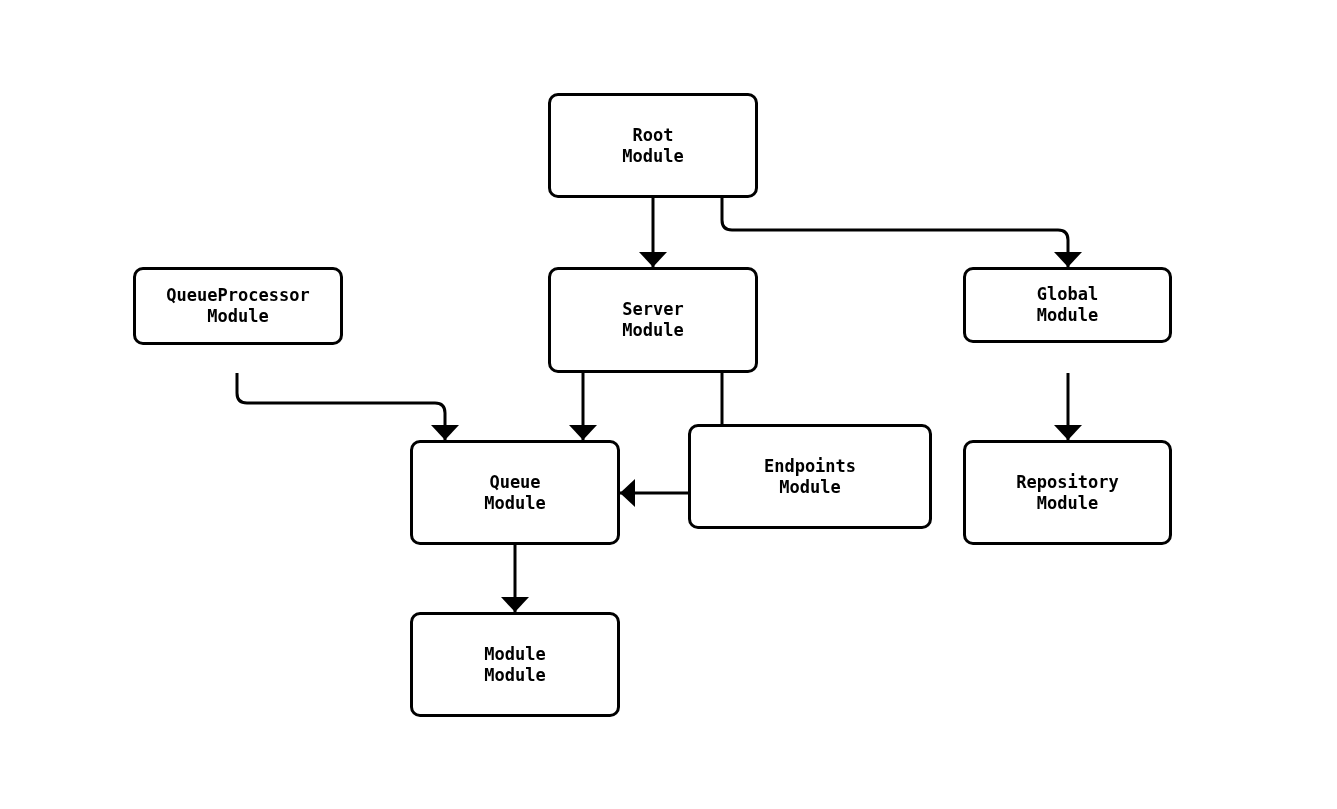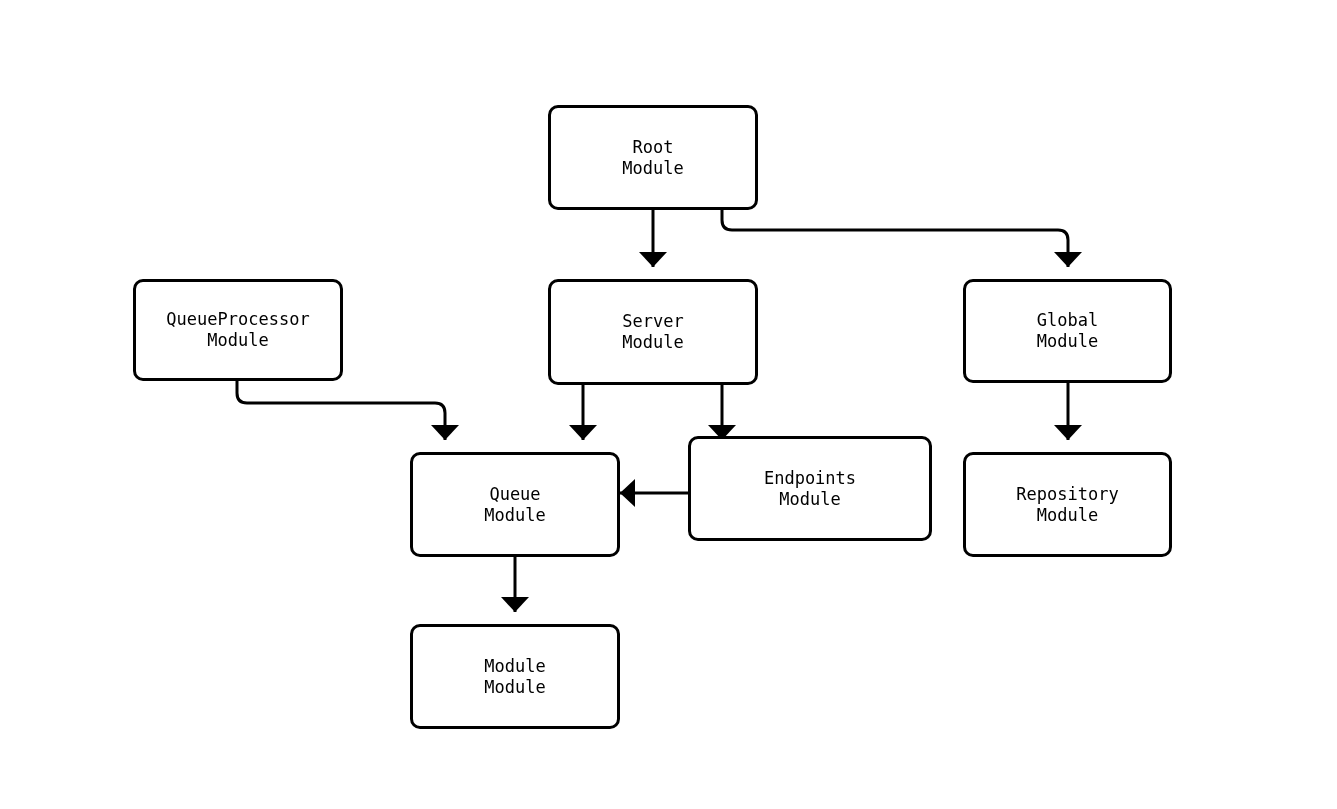--- a/index.html
+++ b/index.html
@@ -33,31 +33,30 @@
     height: 105px;
     box-sizing: border-box;
     background: #ffffff;
     border: 3px solid #000000;
     border-radius: 10px;
     display: flex;
     flex-direction: column;
     align-items: center;
     justify-content: center;
     text-align: center;
-    font-weight: 400;
+    font-weight: 700;
     font-size: 17px;
     line-height: 21px;
     color: #000000;
-    margin-top: 12px;
   }
   
   .pos-root          { left: 548px; top:  93px; }
-  .pos-queueprocessor{ left: 133px; top: 267px; height: 102px; }
+  .pos-queueprocessor{ left: 133px; top: 267px; height: 78px; }
   .pos-server        { left: 548px; top: 267px; height: 106px; }
-  .pos-global        { left: 963px; top: 267px; width: 209px; height: 104px; }
+  .pos-global        { left: 963px; top: 267px; width: 209px; height: 76px; }
   .pos-core          { left: 410px; top: 440px; }
   .pos-endpoints     { left: 688px; top: 424px; width: 244px; }
   .pos-repository    { left: 963px; top: 440px; width: 209px; text-align: center; }
   .pos-queue         { left: 410px; top: 612px; }
 </style>
 </head>
 <body>
 
 <div id="canvas">
 

